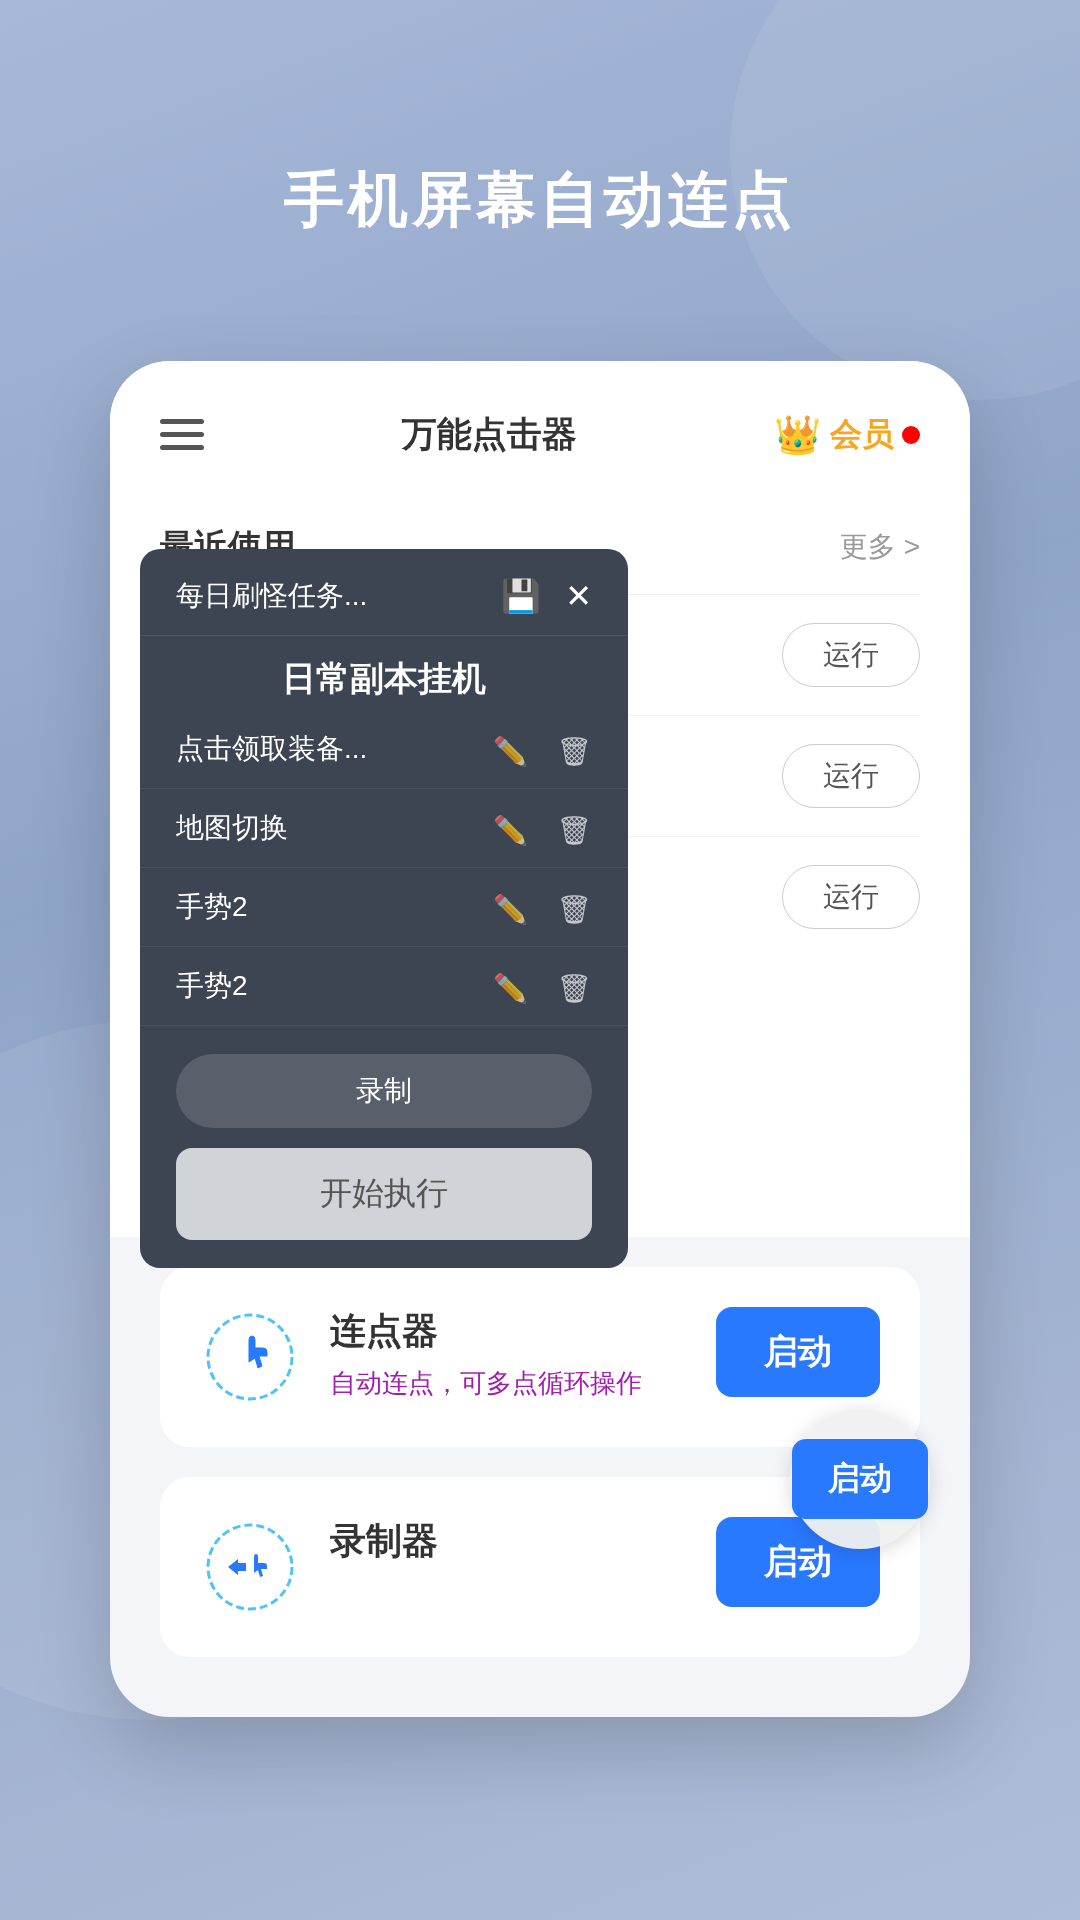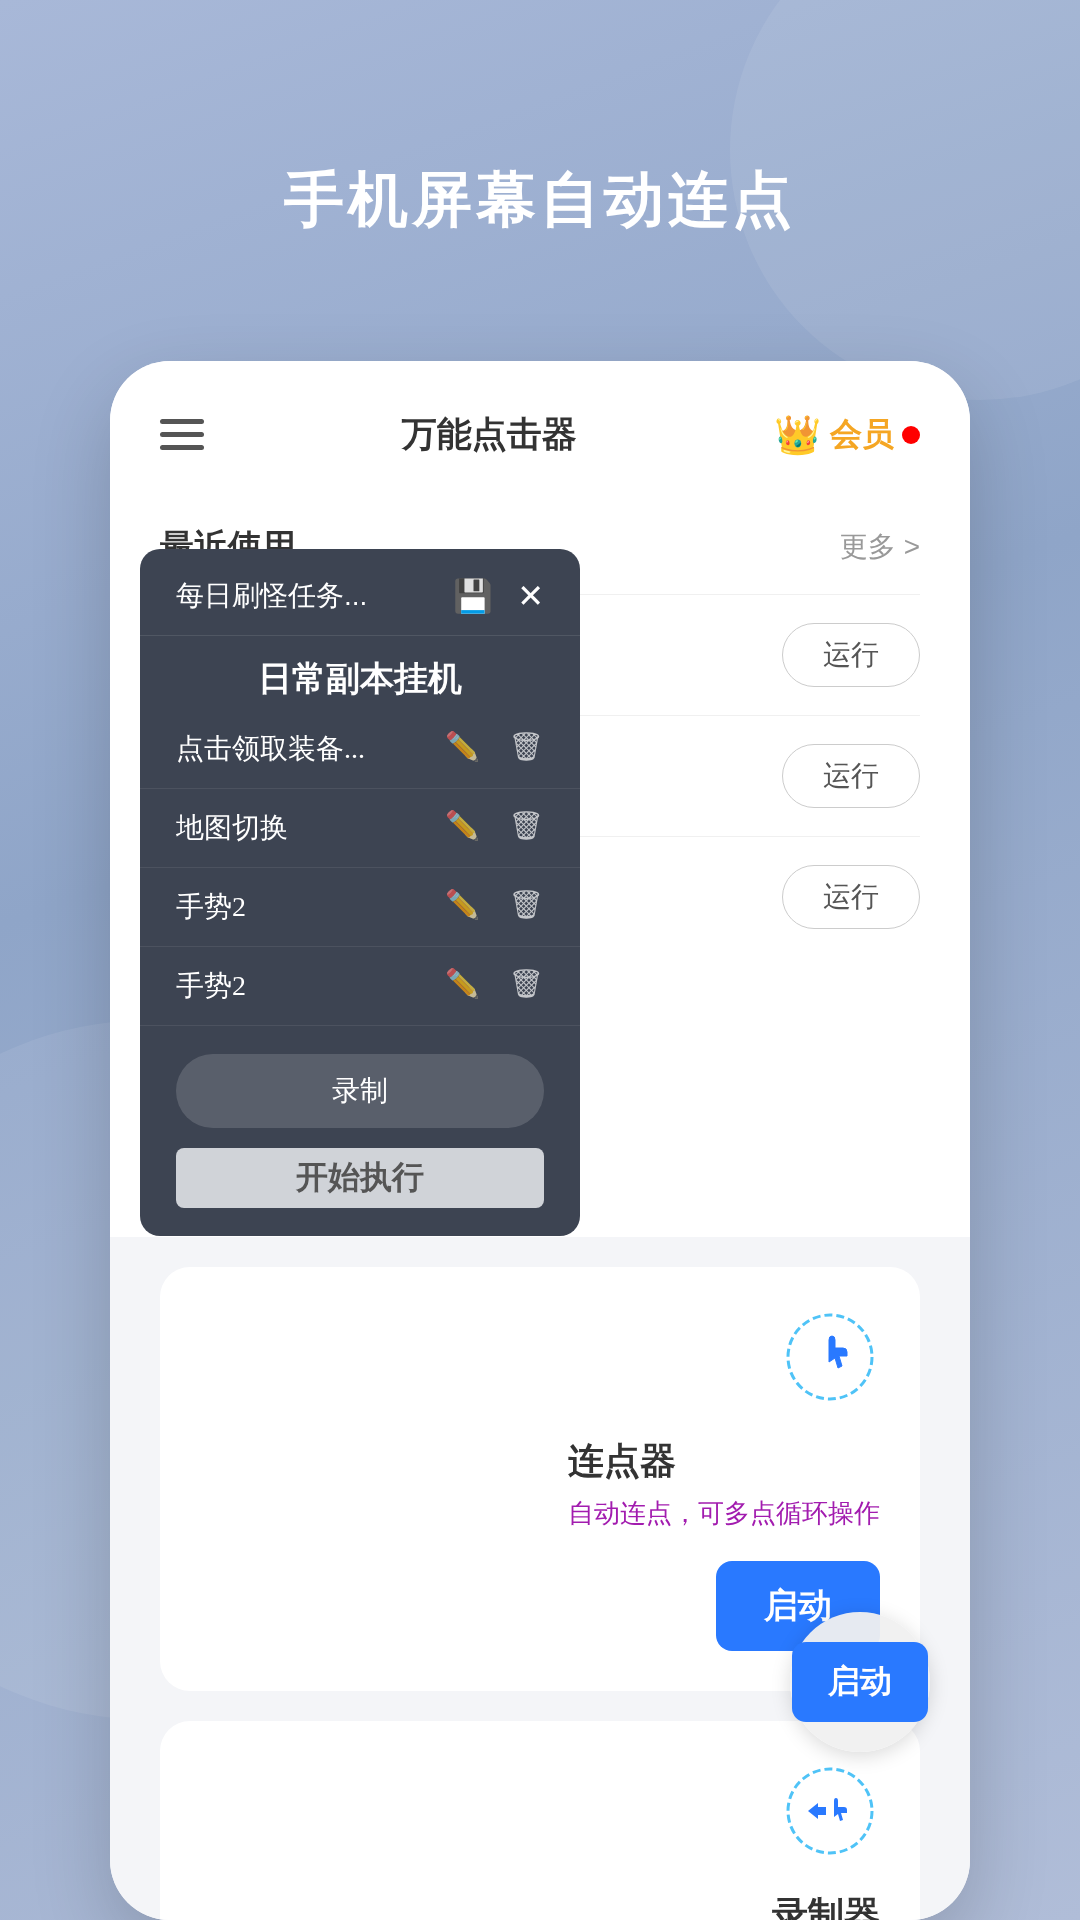--- a/index.html
+++ b/index.html
@@ -132,21 +132,21 @@
       color: #555;
       background: white;
       cursor: pointer;
     }
 
     
     .dropdown-overlay {
       position: absolute;
       top: 188px;
       left: 30px;
-      width: 440px;
+      width: 488px;
       background: #3d4452;
       border-radius: 20px;
       padding: 0;
       z-index: 10;
       overflow: hidden;
     }
     .dropdown-top {
       display: flex;
       align-items: center;
       justify-content: space-between;
@@ -171,25 +171,24 @@
     .dropdown-subtitle {
       text-align: center;
       font-size: 34px;
       font-weight: 600;
       color: white;
       padding: 20px 36px 8px 36px;
     }
 
     .dropdown-row {
       display: flex;
-      align-items: flex-start;
+      align-items: flex-end;
       justify-content: space-between;
       padding: 20px 36px;
       border-bottom: 1px solid rgba(255,255,255,0.08);
-      font-family: Liberation Serif, serif;
     }
     .dropdown-row-name {
       font-size: 28px;
       color: white;
     }
     .dropdown-row-actions {
       display: flex;
       gap: 28px;
       align-items: center;
     }
@@ -212,46 +211,44 @@
       padding: 18px 0;
       font-size: 28px;
       color: white;
       cursor: pointer;
       text-align: center;
     }
     .btn-execute {
       margin: 0 36px 28px 36px;
       background: #d0d3d8;
       border: none;
-      border-radius: 8px;
-      padding: 8px 0;
+      border-radius: 16px;
+      padding: 24px 0;
       font-size: 32px;
       color: #555;
       cursor: pointer;
       text-align: center;
       width: calc(100% - 72px);
-      font-weight: bold;
     }
 
     
     .bottom-content {
       background: #f4f5f8;
       padding: 0 50px;
     }
 
     .feature-card {
       background: white;
       border-radius: 30px;
       margin-top: 30px;
       padding: 40px 40px;
       display: flex;
-      align-items: flex-end;
+      align-items: flex-start;
       justify-content: space-between;
       gap: 30px;
-      flex-direction: column;
     }
     .feature-icon-area {
       width: 100px;
       height: 100px;
       display: flex;
       align-items: center;
       justify-content: center;
       flex-shrink: 0;
     }
     .feature-icon-svg {

